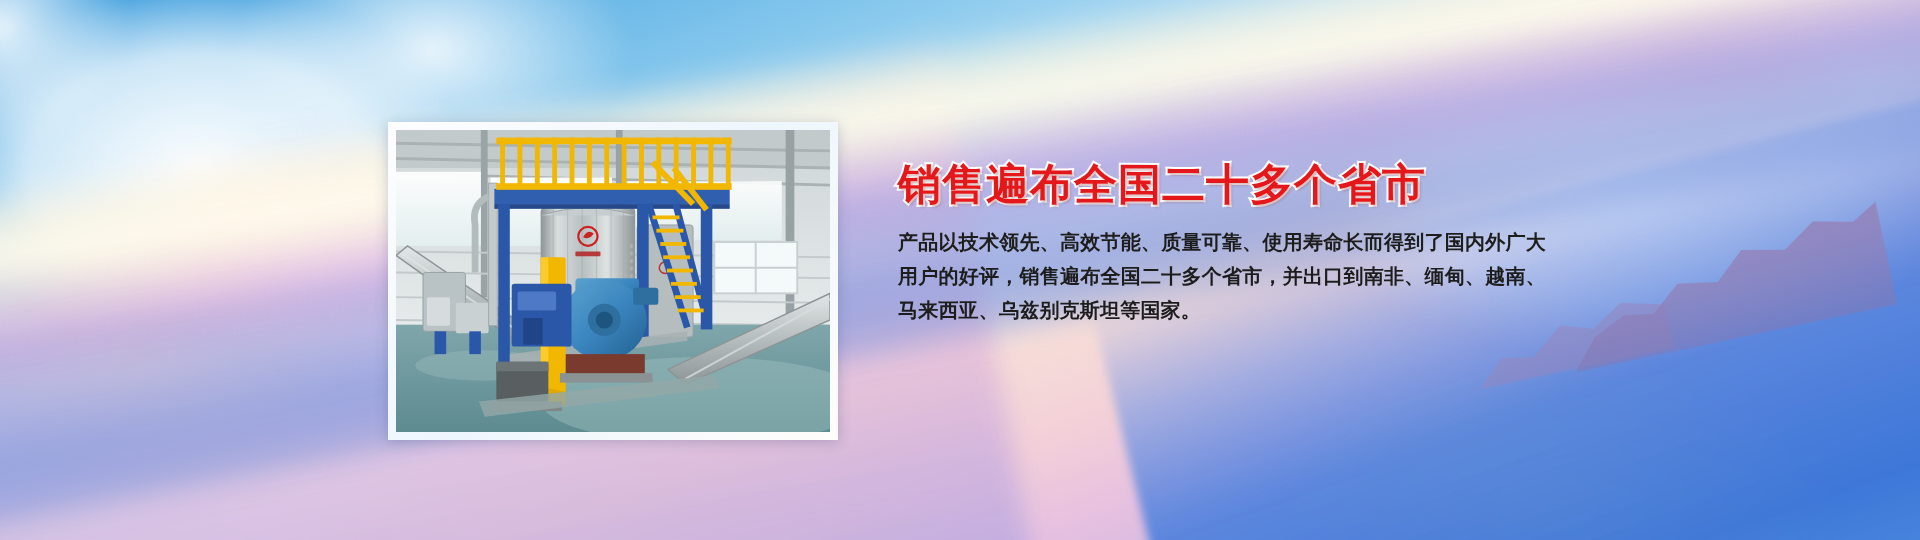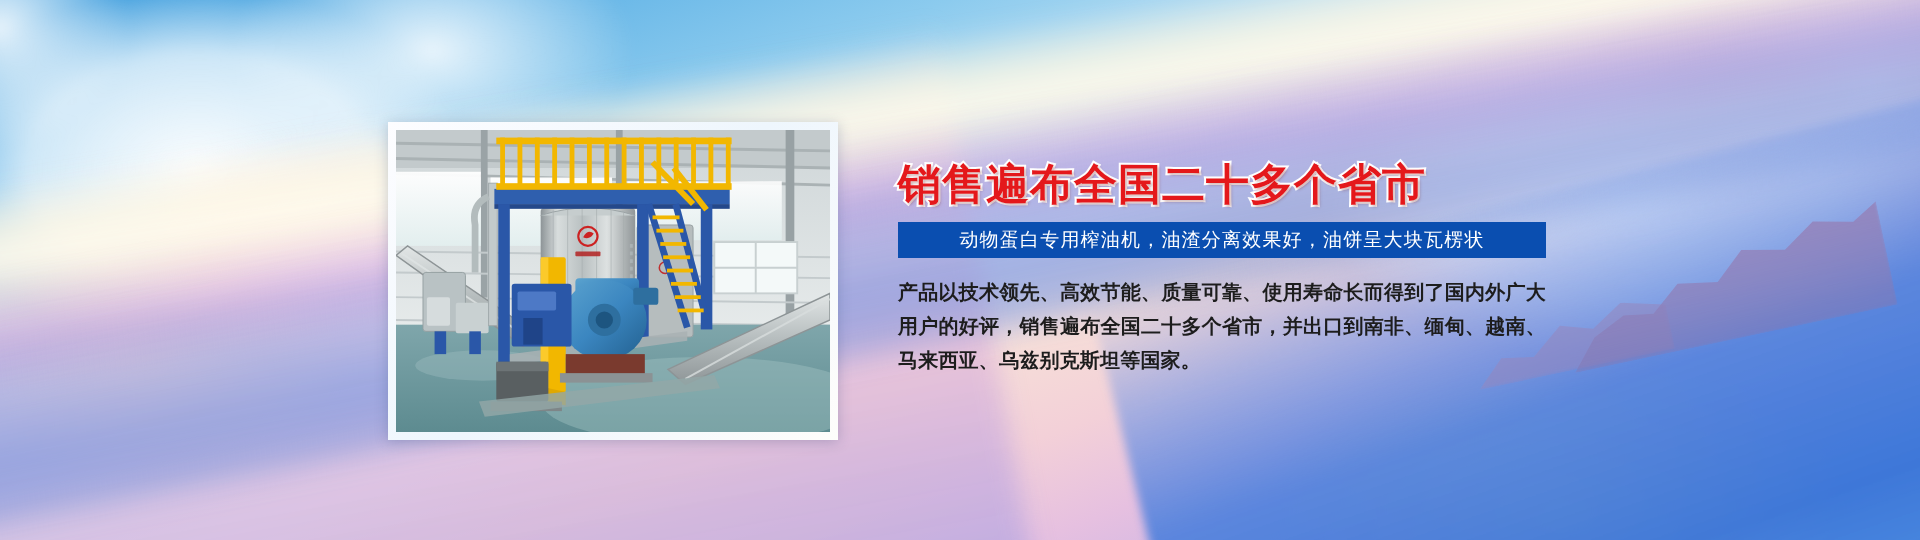--- a/index.html
+++ b/index.html
@@ -422,20 +422,17 @@
         <rect x="132" y="198" width="20" height="28" fill="#1f4488"></rect>
 
         <path d="M86 286 L330 258 L336 272 L92 302 Z" fill="#93a7a8" opacity=".8"></path>
       </svg>
     </div>
   </div>
 
   <div class="content">
     <div class="company-title">销售遍布全国二十多个省市</div>
 
-    <div class="subtitle-bar">
-      <span class="subtitle-text">动物蛋白专用榨油机，油渣分离效果好，油饼呈大块瓦楞状</span>
-    </div>
 
     <p class="body-copy">产品以技术领先、高效节能、质量可靠、使用寿命长而得到了国内外广大用户的好评，销售遍布全国二十多个省市，并出口到南非、缅甸、越南、马来西亚、乌兹别克斯坦等国家。</p>
   </div>
 
 </div>
 
 </body></html>

